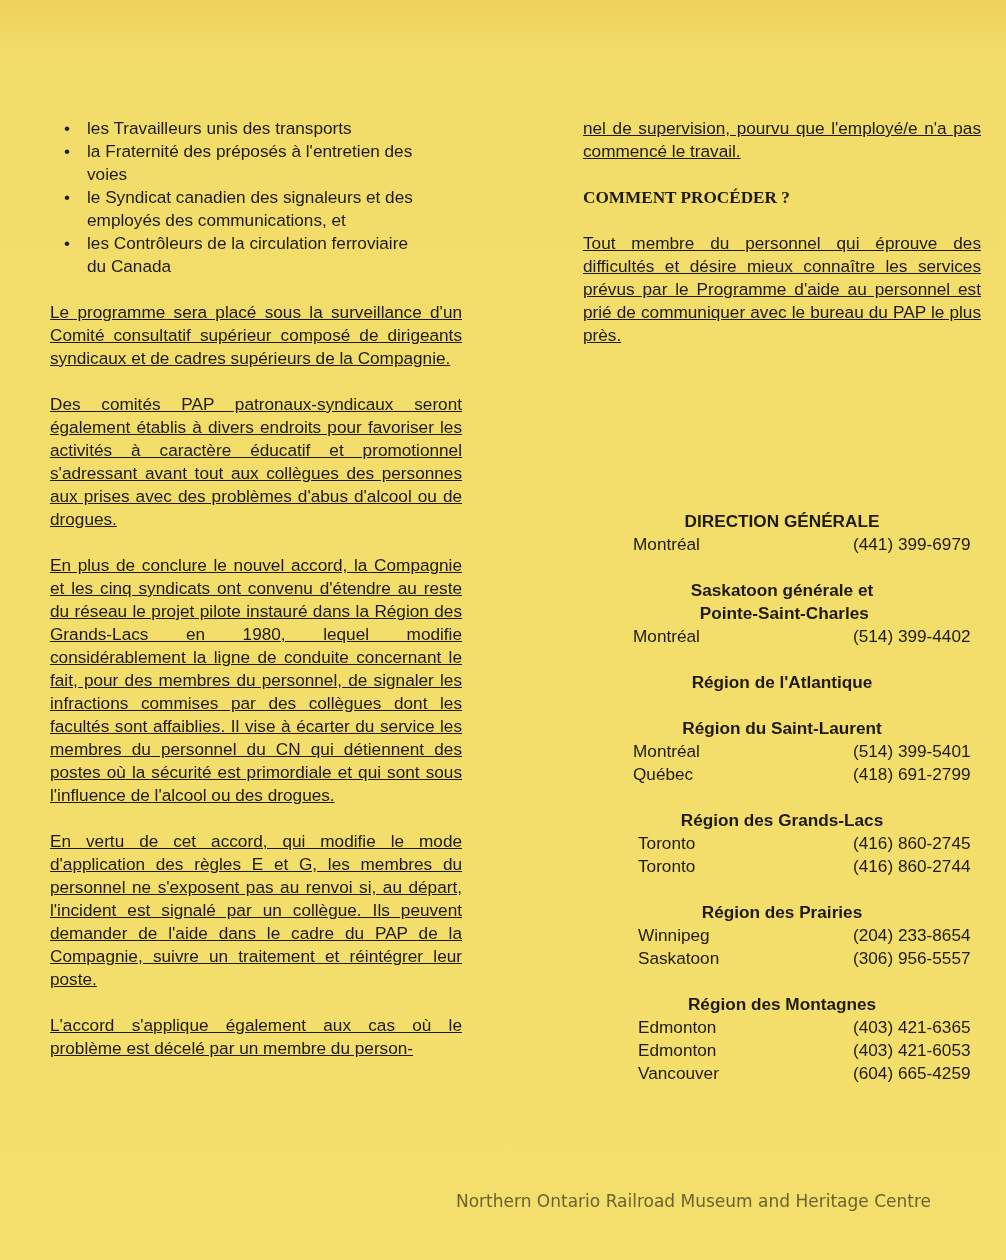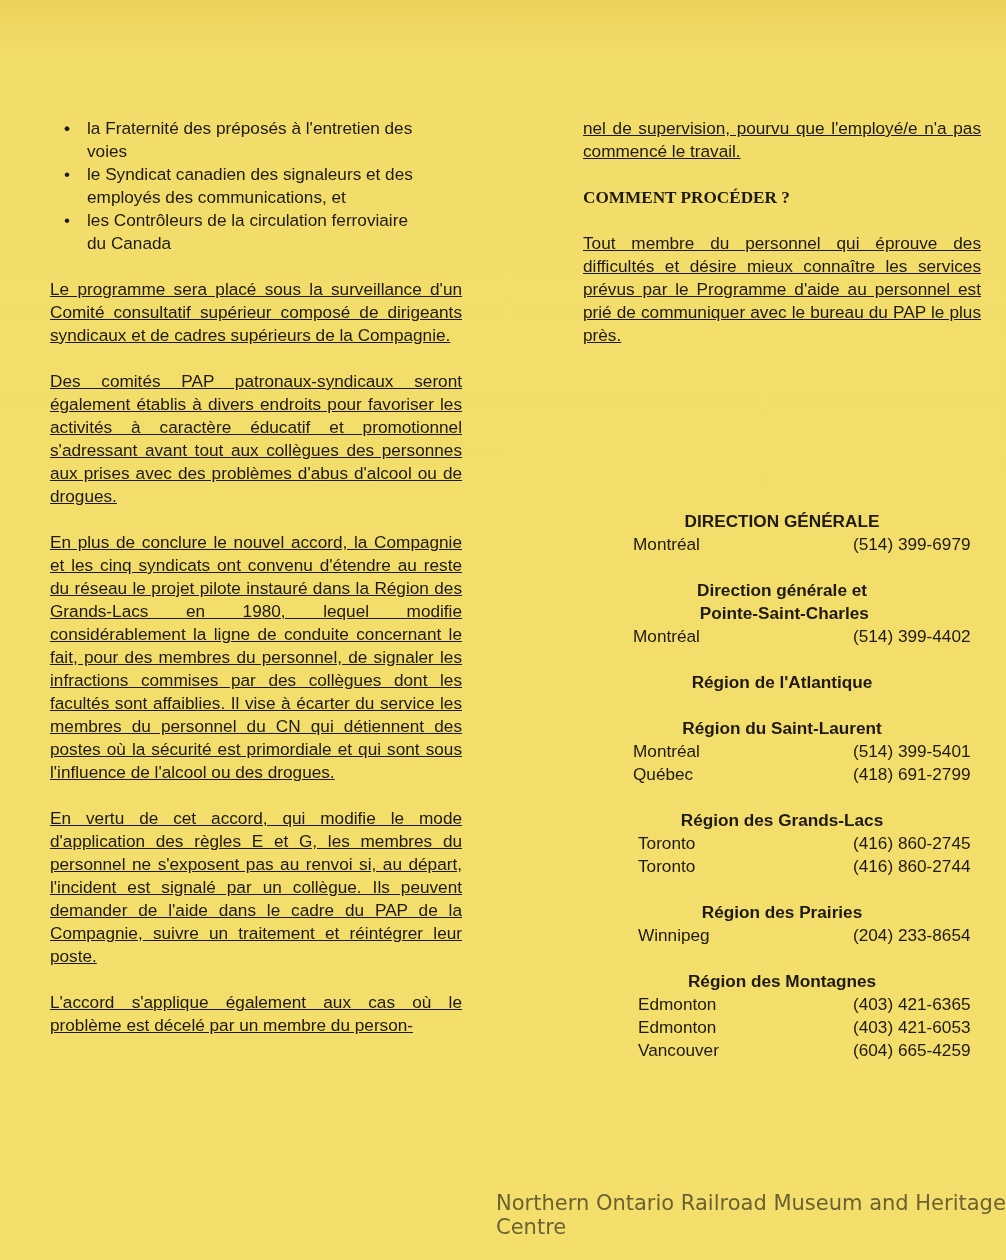--- a/index.html
+++ b/index.html
@@ -20,31 +20,30 @@
   h2.heading { font-size: 17.2px; font-weight: bold; margin: 0 0 23px 0; line-height: 23px; font-family: Liberation Serif, serif; }
   .offices { position: absolute; left: 583px; top: 510px; width: 398px; font-size: 17.2px; line-height: 23px; }
   .group { margin-bottom: 23px; }
   .group-title { font-weight: bold; text-align: center; }
   .loc { display: flex; justify-content: space-between; }
   .city { padding-left: 50px; }
   .city.deep { padding-left: 55px; }
   .phone { width: 128px; text-align: left; }
   .watermark {
     position: absolute; left: 456px; top: 1191px;
-    font-family: "DejaVu Sans", sans-serif; font-size: 21px;
+    font-family: "DejaVu Sans", sans-serif; font-size: 17px;
     color: #6b6232;
-    margin-left: 40px;
   }
 </style>
 </head>
 <body>
 
 <div class="col left">
   <ul class="unions">
-    <li><span class="bullet">•</span></li>
+    <li><span class="bullet">•</span><span>les Travailleurs unis des transports</span></li>
     <li><span class="bullet">•</span><span>la Fraternité des préposés à l'entretien des voies</span></li>
     <li><span class="bullet">•</span><span>le Syndicat canadien des signaleurs et des employés des communications, et</span></li>
     <li><span class="bullet">•</span><span>les Contrôleurs de la circulation ferroviaire du Canada</span></li>
   </ul>
   <p class="para">Le programme sera placé sous la surveillance d'un Comité consultatif supérieur composé de dirigeants syndicaux et de cadres supérieurs de la Compagnie.</p>
   <p class="para">Des comités PAP patronaux-syndicaux seront également établis à divers endroits pour favoriser les activités à caractère éducatif et promotionnel s'adressant avant tout aux collègues des personnes aux prises avec des problèmes d'abus d'alcool ou de drogues.</p>
   <p class="para">En plus de conclure le nouvel accord, la Compagnie et les cinq syndicats ont convenu d'étendre au reste du réseau le projet pilote instauré dans la Région des Grands-Lacs en 1980, lequel modifie considérablement la ligne de conduite concernant le fait, pour des membres du personnel, de signaler les infractions commises par des collègues dont les facultés sont affaiblies. Il vise à écarter du service les membres du personnel du CN qui détiennent des postes où la sécurité est primordiale et qui sont sous l'influence de l'alcool ou des drogues.</p>
   <p class="para">En vertu de cet accord, qui modifie le mode d'application des règles E et G, les membres du personnel ne s'exposent pas au renvoi si, au départ, l'incident est signalé par un collègue.  Ils peuvent demander de l'aide dans le cadre du PAP de la Compagnie, suivre un traitement et réintégrer leur poste.</p>
   <p class="para">L'accord s'applique également aux cas où le problème est décelé par un membre du person-</p>
 </div>
@@ -53,25 +52,25 @@
   <p class="para">nel de supervision, pourvu que l'employé/e n'a pas commencé le travail.</p>
   <h2 class="heading">COMMENT PROCÉDER ?</h2>
   <p class="para">Tout membre du personnel qui éprouve des difficultés et désire mieux connaître les services prévus par le Programme d'aide au personnel est prié de communiquer avec le bureau du PAP le plus près.</p>
 </div>
 
 <div class="offices">
   <div class="group">
     <div class="group-title">DIRECTION GÉNÉRALE</div>
     <div class="loc">
         <span class="city">Montréal</span>
-        <span class="phone">(514) 399-6979</span>
+        <span class="phone">(441) 399-6979</span>
       </div>
   </div>
   <div class="group">
-    <div class="group-title">Direction générale et</div>
+    <div class="group-title">Saskatoon générale et</div>
     <div class="group-title" style="white-space:pre"> Pointe-Saint-Charles</div>
     <div class="loc">
         <span class="city">Montréal</span>
         <span class="phone">(514) 399-4402</span>
       </div>
   </div>
   <div class="group">
     <div class="group-title">Région de l'Atlantique</div>
   </div>
   <div class="group">
@@ -95,20 +94,24 @@
         <span class="city deep">Toronto</span>
         <span class="phone">(416) 860-2744</span>
       </div>
   </div>
   <div class="group">
     <div class="group-title">Région des Prairies</div>
     <div class="loc">
         <span class="city deep">Winnipeg</span>
         <span class="phone">(204) 233-8654</span>
       </div>
+    <div class="loc">
+        <span class="city deep">Saskatoon</span>
+        <span class="phone">(306) 956-5557</span>
+      </div>
   </div>
   <div class="group">
     <div class="group-title">Région des Montagnes</div>
     <div class="loc">
         <span class="city deep">Edmonton</span>
         <span class="phone">(403) 421-6365</span>
       </div>
     <div class="loc">
         <span class="city deep">Edmonton</span>
         <span class="phone">(403) 421-6053</span>

